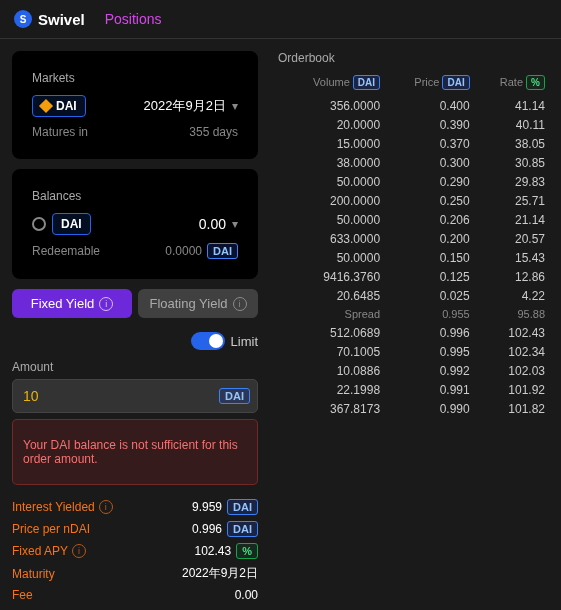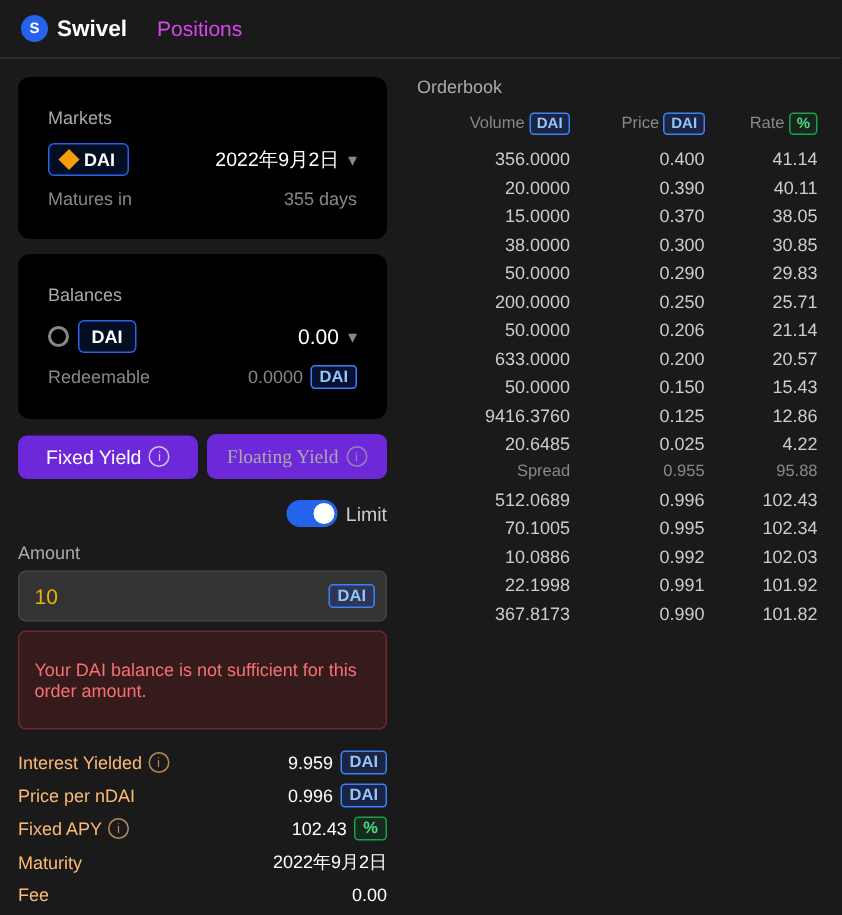--- a/index.html
+++ b/index.html
@@ -173,23 +173,22 @@
       align-items: center;
       justify-content: center;
       gap: 5px;
       border: none;
     }
     .tab-btn.active {
       background: #6d28d9;
       color: #fff;
     }
     .tab-btn.inactive {
-      background: #6d28d9;
+      background: #404040;
       color: #aaa;
-      font-family: Liberation Serif, serif;
     }
     .info-icon {
       display: inline-flex;
       align-items: center;
       justify-content: center;
       width: 14px;
       height: 14px;
       border: 1px solid currentColor;
       border-radius: 50%;
       font-size: 9px;
@@ -274,21 +273,21 @@
       gap: 6px;
       margin-top: 4px;
     }
     .info-row {
       display: flex;
       justify-content: space-between;
       align-items: center;
       font-size: 12px;
     }
     .info-key {
-      color: #fdba74;
+      color: #f97316;
       display: flex;
       align-items: center;
       gap: 4px;
       justify-content: center;
     }
     .info-val {
       color: #fff;
       display: flex;
       align-items: center;
       gap: 5px;

